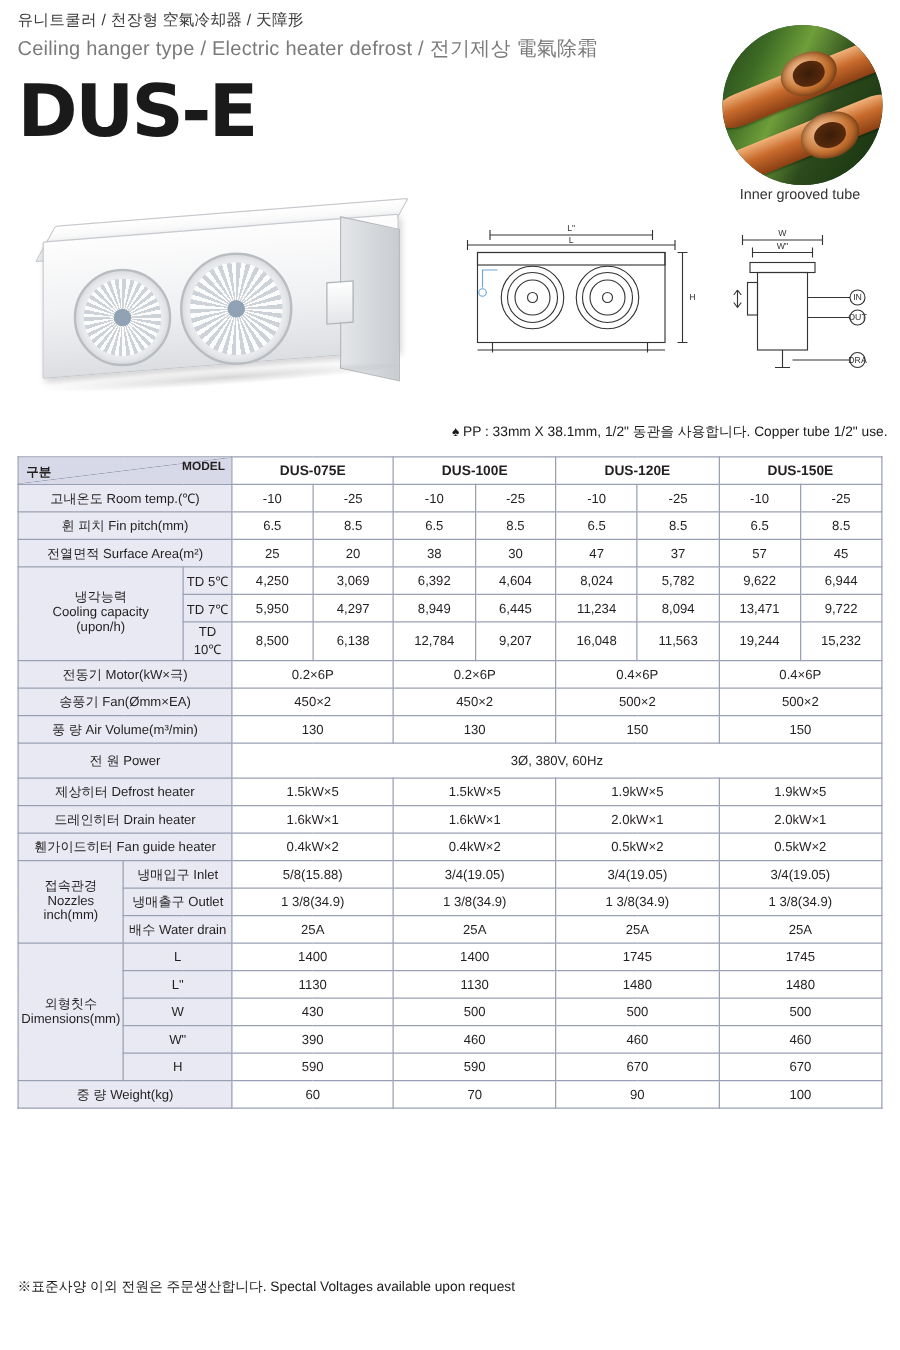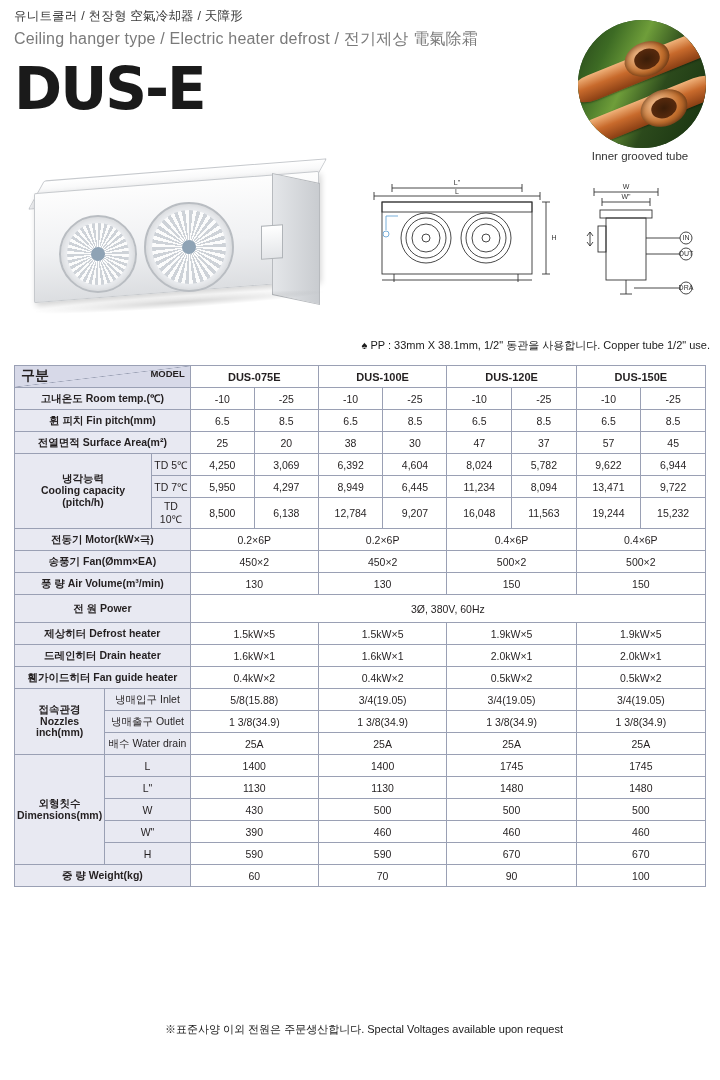--- a/index.html
+++ b/index.html
@@ -126,43 +126,43 @@
     border:1px solid #9aa0b4;
     text-align:center;
     vertical-align:middle;
     padding:2px 2px;
     height:22px;
     background:#ffffff;
   }
   .hdrow td { background:#d7d9e8; font-weight:bold; height:28px; }
   .lbl {
     background:#e8e9f2 !important;
-    text-align:left; padding-left:6px; font-weight:bold;
+    text-align:left; padding-left:6px; font-weight:normal;
   }
   .lbl-c { background:#e8e9f2 !important; text-align:center; }
   .model-cell { font-weight:bold; font-size:11px; }
   .corner {
     position:relative; background:#d7d9e8 !important;
     padding:0 !important;
   }
   .corner .m {
     position:absolute; right:5px; top:2px; font-size:9.5px; font-weight:bold;margin-left:40px;
   }
   .corner .g {
-    position:absolute; left:6px; bottom:2px; font-size:14px; font-weight:bold;
+    position:absolute; left:6px; bottom:2px; font-size:10px; font-weight:bold;
   }
   .corner .slash {
     position:absolute; left:0; top:0; width:100%; height:100%;
     background:linear-gradient(to bottom right, transparent calc(50% - 0.5px), #9aa0b4 50%, transparent calc(50% + 0.5px));
   }
   .twoline { line-height:1.12; }
 
   
   .notes { position:absolute; left:14px; top:1022px; width:700px; font-size:11px; color:#1a1a1a; }
-  .notes div { margin-bottom:6px;text-align:center; }
+  .notes div { margin-bottom:6px; }
 </style>
 </head>
 <body>
 
 <div class="page">
 
   <div class="hdr">
     <div class="line1">유니트쿨러 / 천장형  空氣冷却器 / 天障形</div>
     <div class="line2">Ceiling hanger type / Electric heater defrost / 전기제상 電氣除霜</div>
   </div>
@@ -322,21 +322,21 @@
         <td>47</td>
         <td>37</td>
         <td>57</td>
         <td>45</td>
       </tr>
 
       <tr>
         <td rowspan="3" colspan="2" class="lbl twoline">
           <span>냉각능력</span><br>
           <span>Cooling capacity</span><br>
-          <span>(pitch/h)</span>
+          <span>(upon/h)</span>
         </td>
         <td class="lbl-c">TD 5℃</td>
         <td>4,250</td>
         <td>3,069</td>
         <td>6,392</td>
         <td>4,604</td>
         <td>8,024</td>
         <td>5,782</td>
         <td>9,622</td>
         <td>6,944</td>

